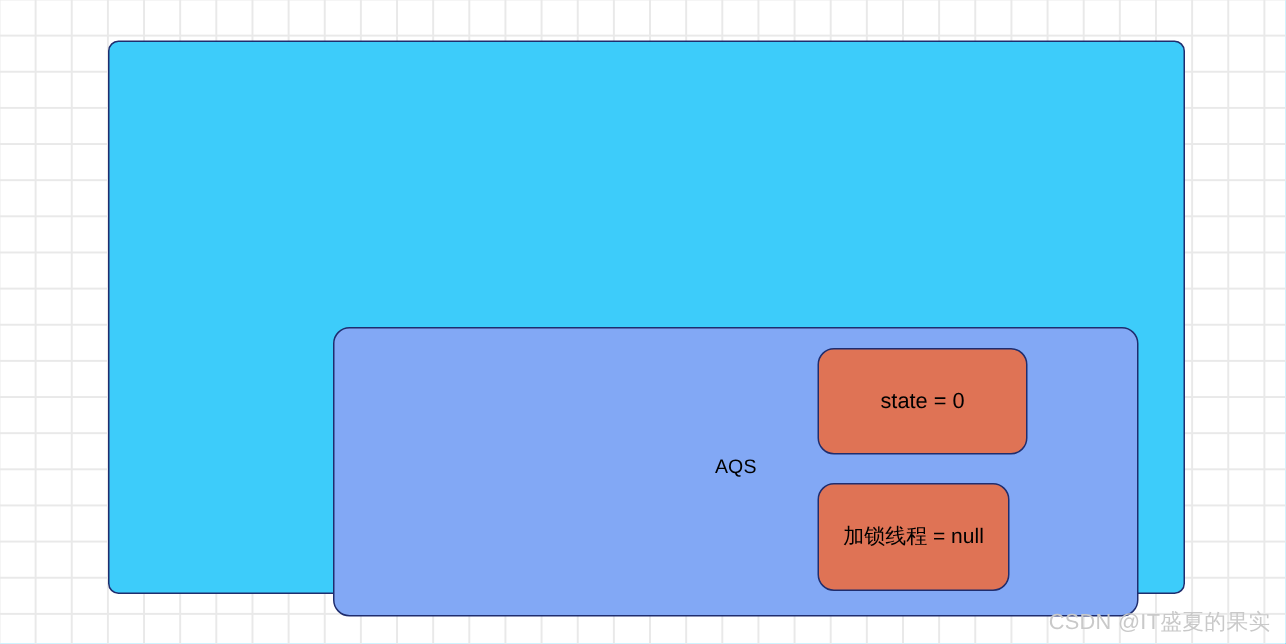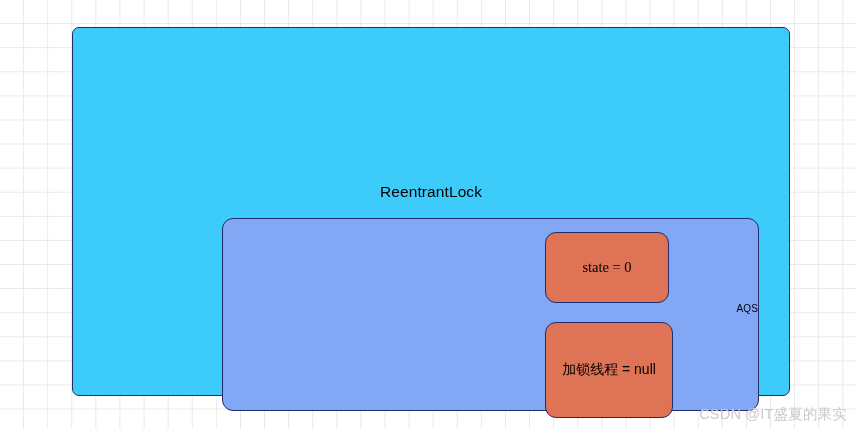--- a/index.html
+++ b/index.html
@@ -62,22 +62,22 @@
     background: #82a8f5;
     border: 1.4px solid #1f2d6e;
     border-radius: 11px;
   }
 
   .aqs-label {
     position: absolute;
     left: 0;
     top: 84px;
     width: 100%;
-    text-align: right;
-    font-size: 10px;
+    text-align: center;
+    font-size: 13px;
     color: #000000;
     letter-spacing: 0.1px;
   }
 
   
   .field-box {
     position: absolute;
     box-sizing: border-box;
     background: #df7355;
     border: 1.4px solid #1f2d6e;
@@ -86,30 +86,29 @@
     align-items: center;
     justify-content: center;
     font-size: 14.5px;
     color: #000000;
     white-space: nowrap;
   }
 
   .field-state {
     left: 472px;
     top: 204px;
-    width: 124px;
+    width: 140px;
     height: 71px;
-    font-family: Liberation Serif, serif;
   }
 
   .field-thread {
     left: 472px;
     top: 294px;
     width: 128px;
-    height: 96px;
+    height: 72px;
   }
 
   .field-thread .field-text {
     font-size: 14px;
   }
 
   
   .watermark {
     position: absolute;
     right: 10px;
@@ -122,21 +121,20 @@
     margin-top: 12px;
   }
 </style>
 </head>
 <body>
 
 <div id="canvas">
 
   <div class="outer-box">
 
-    <div class="outer-label">ReentrantLock</div>
 
     <div class="aqs-box">
       <div class="aqs-label">AQS</div>
     </div>
 
     <div class="field-box field-state">
       <span class="field-text">state = 0</span>
     </div>
 
     <div class="field-box field-thread">

